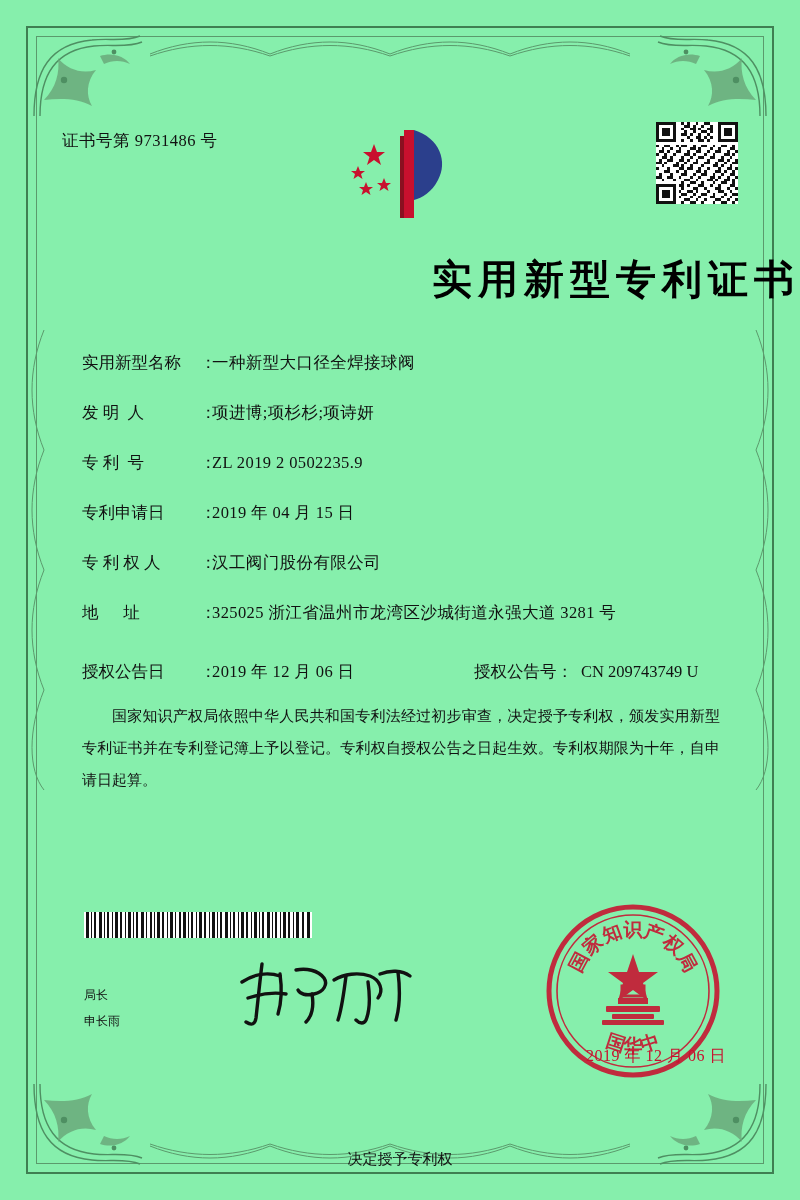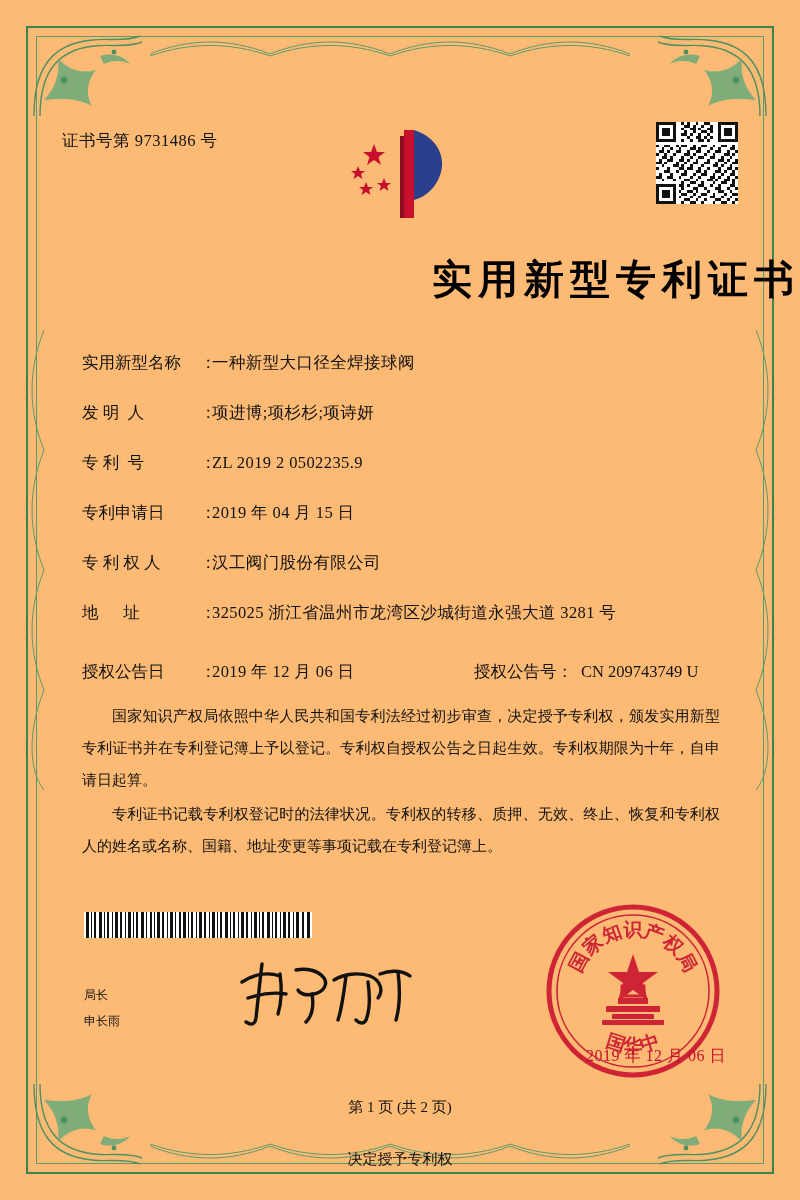--- a/index.html
+++ b/index.html
@@ -14,21 +14,21 @@
     color: #1a1a1a;
     position: relative;
     overflow: hidden;
   }
 
   .page {
     position: absolute;
     left: 0; top: 0;
     width: 800px;
     height: 1200px;
-    background: #fdba74;
+    background: #86efac;
   }
 
   
   .border-outer {
     position: absolute;
     left: 26px; top: 26px;
     width: 748px; height: 1148px;
     border: 2px solid #3f7f52;
     box-sizing: border-box;
   }
@@ -555,21 +555,20 @@
       <span class="field-value">2019 年 12 月 06 日</span>
       <span class="field-label2">授权公告号</span>
       <span>：</span>
       <span class="field-value2">CN 209743749 U</span>
     </div>
 
   </div>
 
   <div class="paras">
     <p>国家知识产权局依照中华人民共和国专利法经过初步审查，决定授予专利权，颁发实用新型专利证书并在专利登记簿上予以登记。专利权自授权公告之日起生效。专利权期限为十年，自申请日起算。</p>
-    <p>专利证书记载专利权登记时的法律状况。专利权的转移、质押、无效、终止、恢复和专利权人的姓名或名称、国籍、地址变更等事项记载在专利登记簿上。</p>
   </div>
 
   <svg class="barcode" viewBox="0 0 228 26" shape-rendering="crispEdges">
     <rect width="228" height="26" fill="#ffffff"></rect>
     <g fill="#111111">
       <rect x="2" y="0" width="3" height="26"></rect>
         <rect x="7" y="0" width="1" height="26"></rect>
       <rect x="10" y="0" width="2" height="26"></rect>
         <rect x="15" y="0" width="3" height="26"></rect>
       <rect x="20" y="0" width="1" height="26"></rect>
@@ -667,16 +666,15 @@
         <text x="89" y="34" text-anchor="middle" transform="rotate(62 89 89)">局</text>
         <text x="89" y="150" text-anchor="middle" transform="rotate(-18 89 89)">中</text>
         <text x="89" y="150" text-anchor="middle">华</text>
         <text x="89" y="150" text-anchor="middle" transform="rotate(18 89 89)">国</text>
       </g>
     </g>
   </svg>
 
   <div class="seal-date">2019 年 12 月 06 日</div>
 
-  <div class="page-num">第 1 页 (共 2 页)</div>
   <div class="footnote">决定授予专利权</div>
 
 </div>
 
 </body></html>

